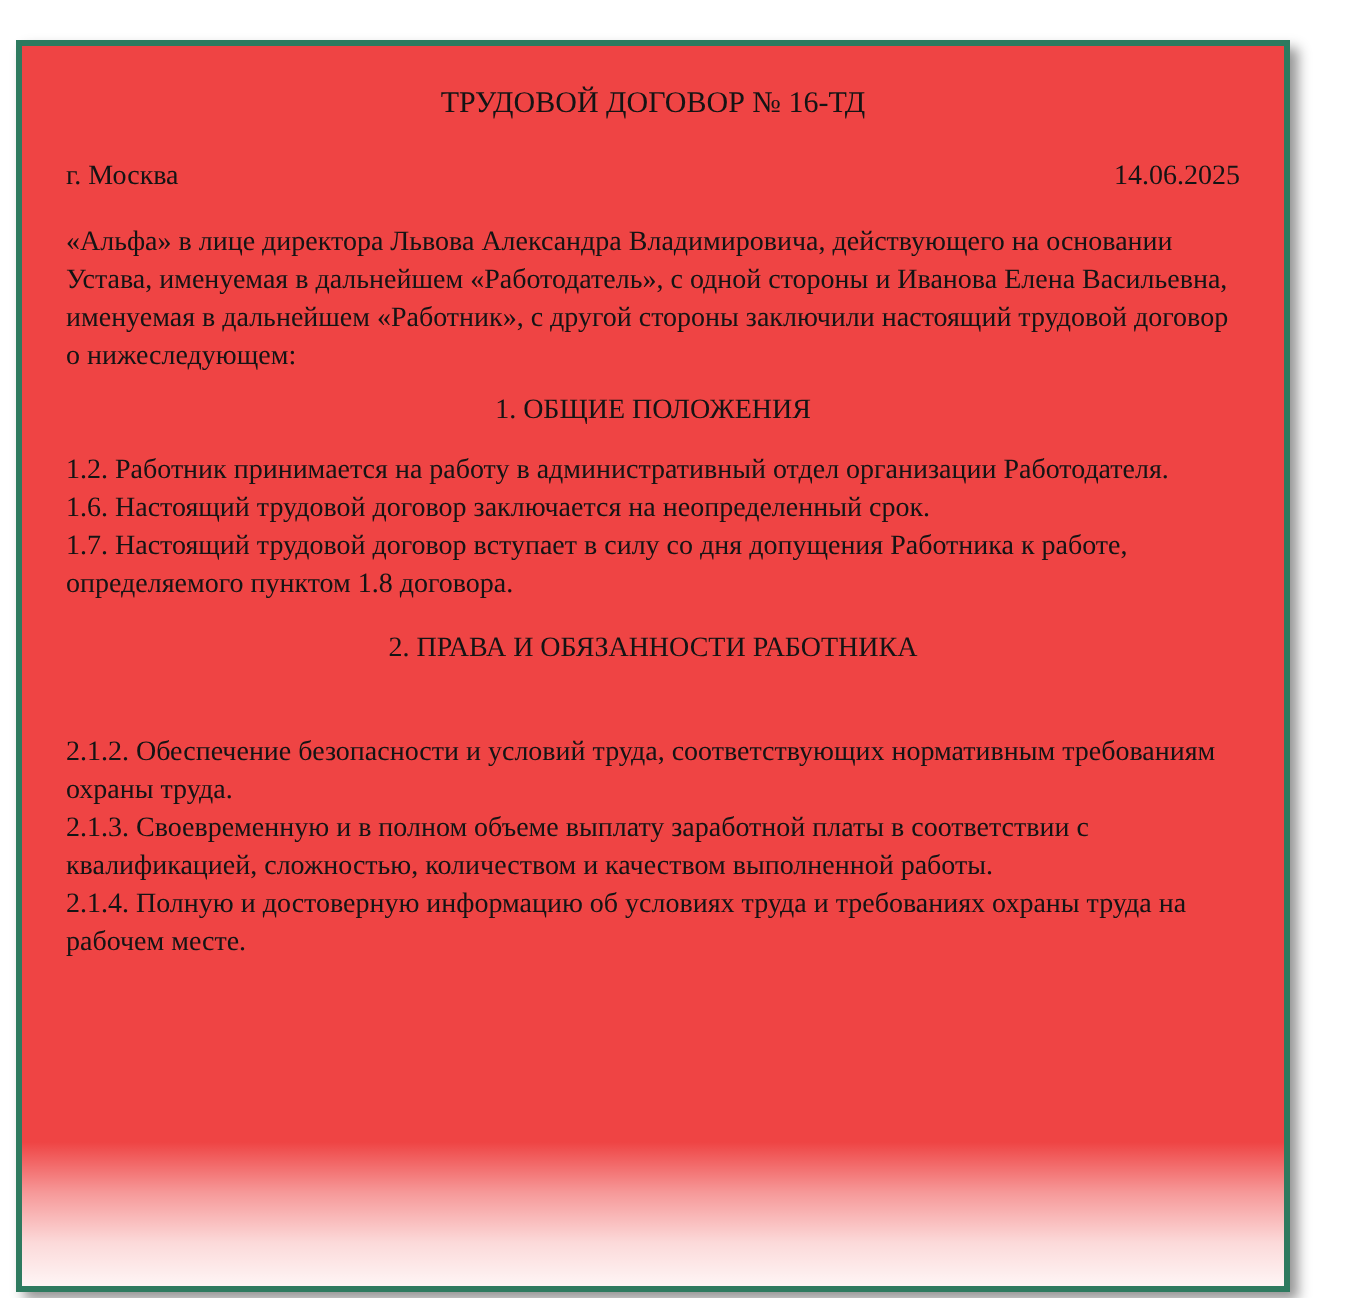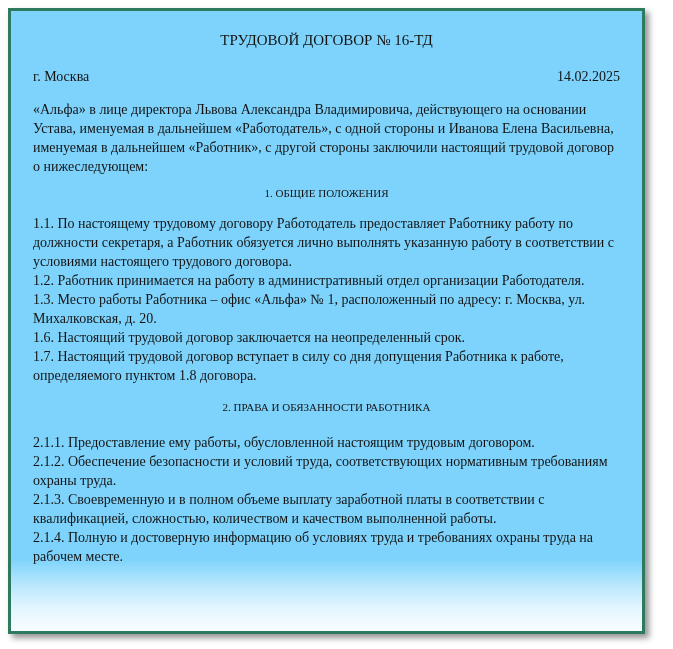--- a/index.html
+++ b/index.html
@@ -11,24 +11,24 @@
     width: 673px;
     height: 649px;
     position: relative;
     overflow: hidden;
     font-family: "Liberation Serif", "DejaVu Serif", serif;
     color: #141414;
   }
   .page {
     position: absolute;
     left: 8px;
-    top: 8px;
+    top: 20px;
     width: 631px;
     height: 620px;
-    background: #7dd3fc;
+    background: #ef4444;
     border: 3px solid #2e7a5f;
     box-shadow: 4px 4px 6px rgba(0,0,0,0.42);
     overflow: hidden;
   }
   .content {
     position: relative;
     padding: 18px 22px 0 22px;
     font-size: 14px;
     line-height: 19px;
   }
@@ -41,26 +41,26 @@
   .meta-row {
     display: flex;
     justify-content: space-between;
     margin-top: 17px;
   }
   .intro {
     margin: 14px 0 0 0;
   }
   .section-heading {
     text-align: center;
-    font-size: 11px;
+    font-size: 14px;
     font-weight: normal;
     margin: 8px 0 11px 0;
   }
   .section-heading.second {
-    margin: 13px 0 16px 0;
+    margin: 13px 0 33px 0;
   }
   .clause {
     margin: 0;
   }
   .fade-overlay {
     position: absolute;
     left: 0;
     right: 0;
     bottom: 0;
     height: 72px;
@@ -75,36 +75,33 @@
 </head>
 <body>
 
 <div class="page">
   <div class="content">
 
     <div class="doc-title">ТРУДОВОЙ ДОГОВОР № 16-ТД</div>
 
     <div class="meta-row">
       <span>г. Москва</span>
-      <span>14.02.2025</span>
+      <span>14.06.2025</span>
     </div>
 
     <p class="intro">«Альфа» в лице директора Львова Александра Владимировича, действующего на основании Устава, именуемая в дальнейшем «Работодатель», с одной стороны и Иванова Елена Васильевна, именуемая в дальнейшем «Работник», с другой стороны заключили настоящий трудовой договор о нижеследующем:</p>
 
     <div class="section-heading">1. ОБЩИЕ ПОЛОЖЕНИЯ</div>
 
-    <p class="clause">1.1. По настоящему трудовому договору Работодатель предоставляет Работнику работу по должности секретаря, а Работник обязуется лично выполнять указанную работу в соответствии с условиями настоящего трудового договора.</p>
     <p class="clause">1.2. Работник принимается на работу в административный отдел организации Работодателя.</p>
-    <p class="clause">1.3. Место работы Работника – офис «Альфа» № 1, расположенный по адресу: г. Москва, ул. Михалковская, д. 20.</p>
     <p class="clause">1.6. Настоящий трудовой договор заключается на неопределенный срок.</p>
     <p class="clause">1.7. Настоящий трудовой договор вступает в силу со дня допущения Работника к работе, определяемого пунктом 1.8 договора.</p>
 
     <div class="section-heading second">2. ПРАВА И ОБЯЗАННОСТИ РАБОТНИКА</div>
 
-    <p class="clause">2.1.1. Предоставление ему работы, обусловленной настоящим трудовым договором.</p>
     <p class="clause">2.1.2. Обеспечение безопасности и условий труда, соответствующих нормативным требованиям охраны труда.</p>
     <p class="clause">2.1.3. Своевременную и в полном объеме выплату заработной платы в соответствии с квалификацией, сложностью, количеством и качеством выполненной работы.</p>
     <p class="clause">2.1.4. Полную и достоверную информацию об условиях труда и требованиях охраны труда на рабочем месте.</p>
 
   </div>
 
   <div class="fade-overlay"></div>
 </div>
 
 </body></html>

